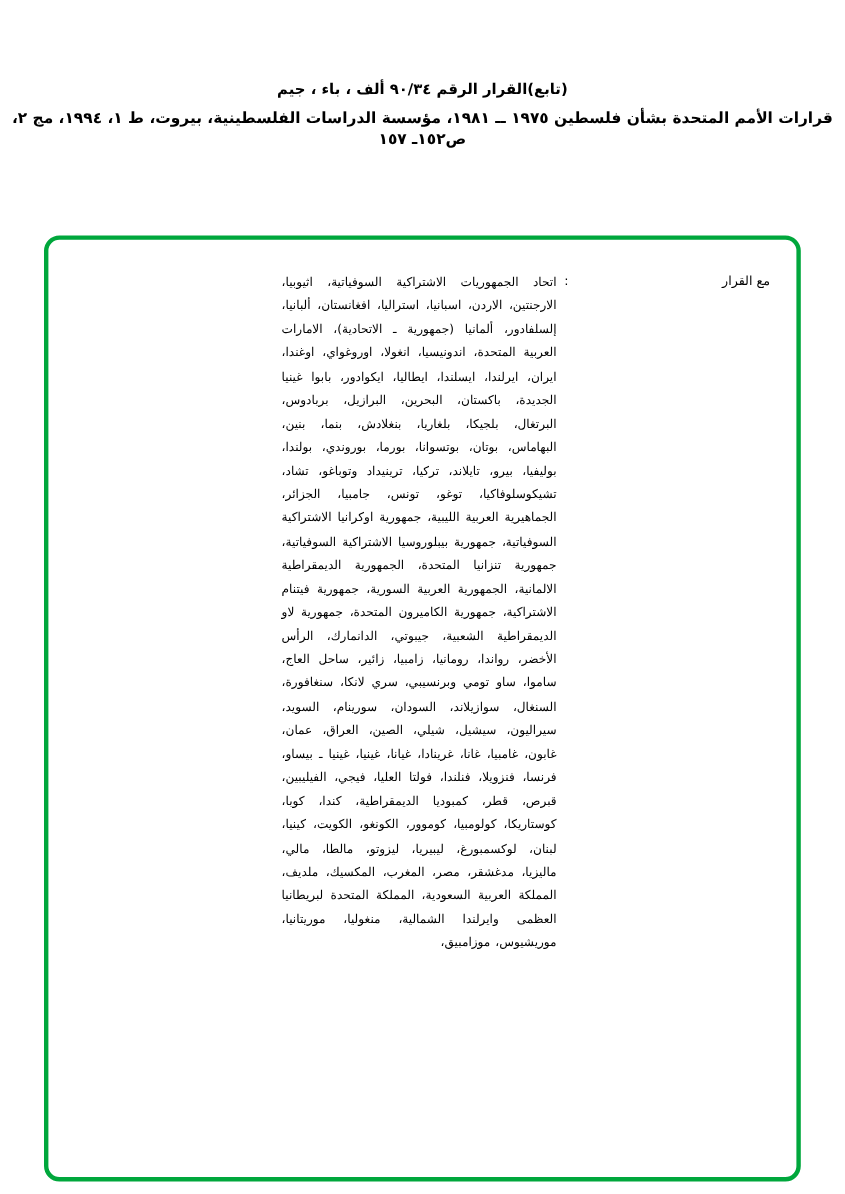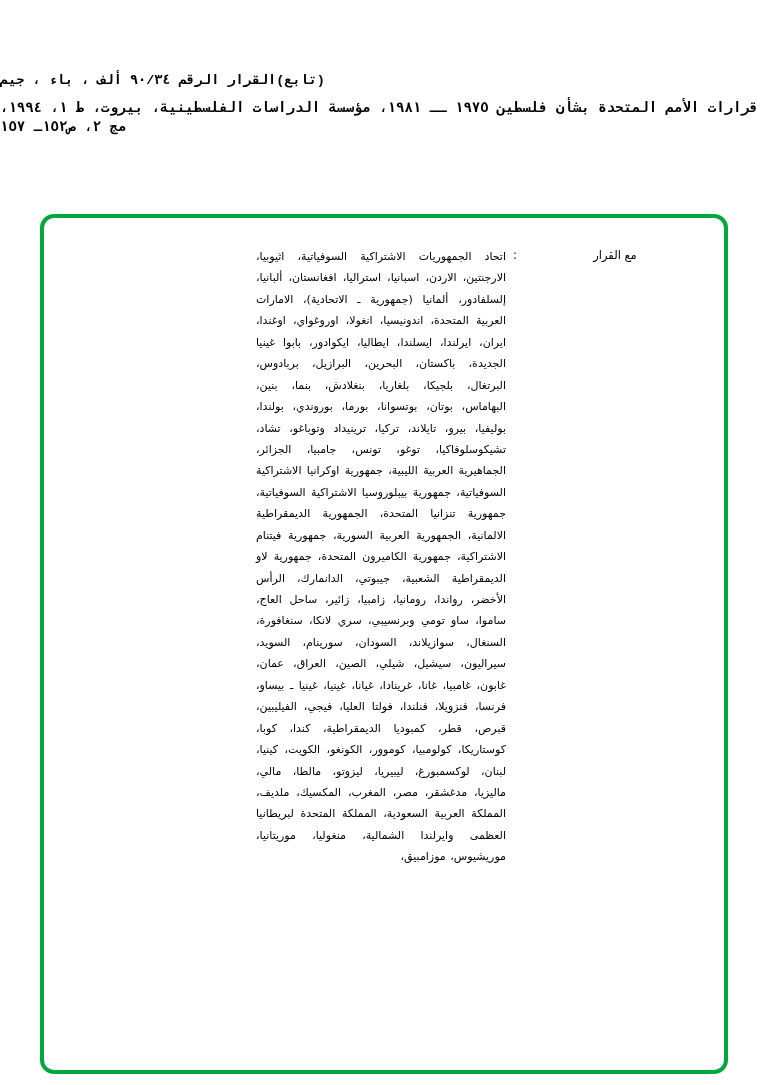--- a/index.html
+++ b/index.html
@@ -17,23 +17,22 @@
   }
 
   .page {
     width: 768px;
     height: 1085px;
     position: relative;
     box-sizing: border-box;
   }
 
   .doc-header {
-    text-align: left;
+    text-align: center;
     margin-top: 72px;
-    font-family: Liberation Mono, monospace;
   }
 
   .doc-title {
     font-size: 13.5px;
     font-weight: bold;
     letter-spacing: 0.2px;
     direction: rtl;
     line-height: 1.4;
   }
 
@@ -69,21 +68,21 @@
     display: flex;
     flex-direction: row;
     align-items: flex-start;
     justify-content: flex-start;
     direction: rtl;
   }
 
   .label-cell {
     width: 170px;
     flex: 0 0 170px;
-    text-align: center;
+    text-align: right;
     font-size: 11.5px;
     padding-top: 2px;
     padding-left: 6px;
     direction: rtl;
     white-space: nowrap;
   }
 
   .colon-cell {
     flex: 0 0 18px;
     text-align: center;

